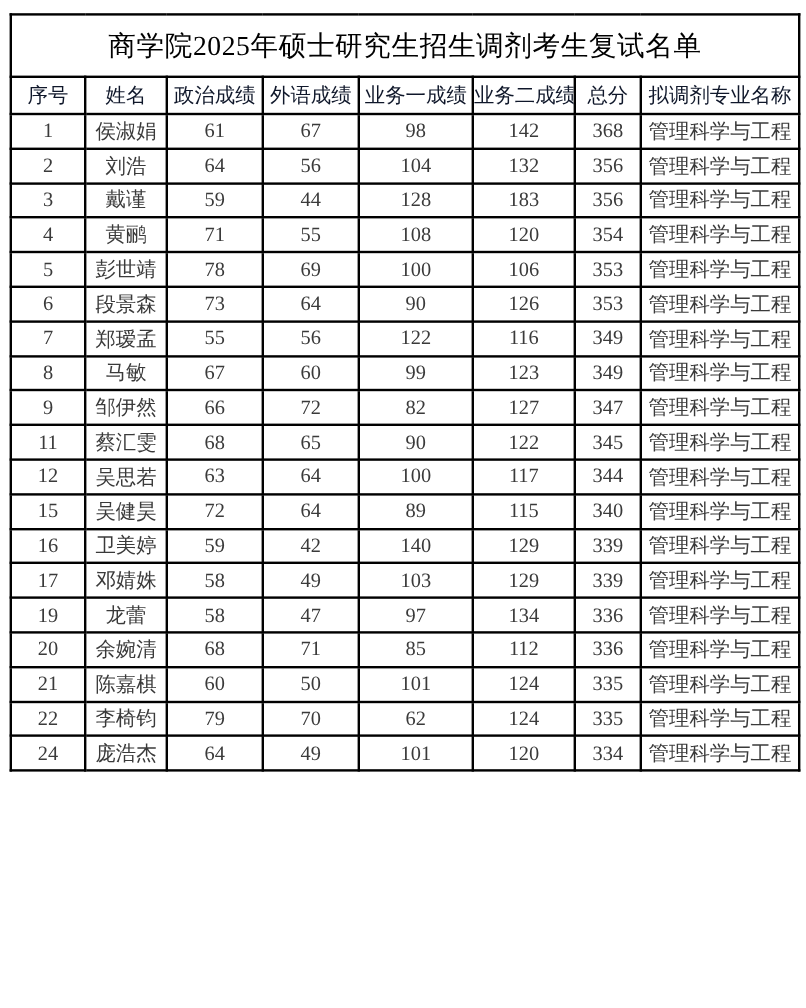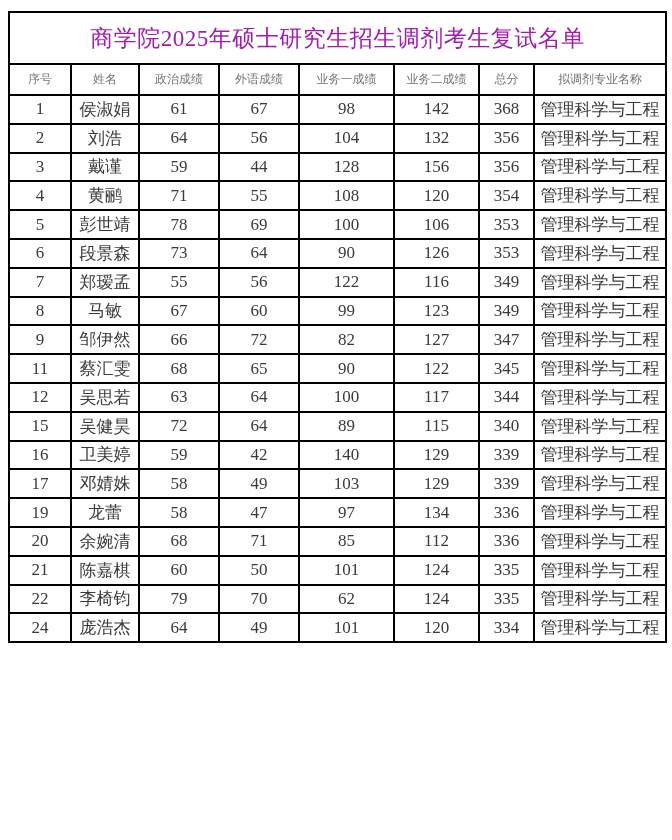--- a/index.html
+++ b/index.html
@@ -29,27 +29,27 @@
     vertical-align: middle;
     padding: 0;
     overflow: hidden;
     white-space: nowrap;
     font-weight: normal;
   }
   .title-cell {
     height: 50px;
     font-size: 23px;
     font-weight: bold;
-    color: #a21caf;
+    color: #000000;
     letter-spacing: 0.5px;
   }
   .header-row th {
     height: 29px;
-    font-size: 12px;
-    color: #737373;
+    font-size: 17px;
+    color: #0f172a;
   }
   tbody td {
     height: 26.8px;
     font-size: 17px;
     color: #3a3a3a;
   }
   col.c-no    { width: 62px; }
   col.c-name  { width: 68px; }
   col.c-pol   { width: 80px; }
   col.c-for   { width: 80px; }
@@ -108,21 +108,21 @@
           <td>132</td>
           <td>356</td>
           <td>管理科学与工程</td>
         </tr>
         <tr>
           <td>3</td>
           <td>戴谨</td>
           <td>59</td>
           <td>44</td>
           <td>128</td>
-          <td>156</td>
+          <td>183</td>
           <td>356</td>
           <td>管理科学与工程</td>
         </tr>
         <tr>
           <td>4</td>
           <td>黄鹂</td>
           <td>71</td>
           <td>55</td>
           <td>108</td>
           <td>120</td>

